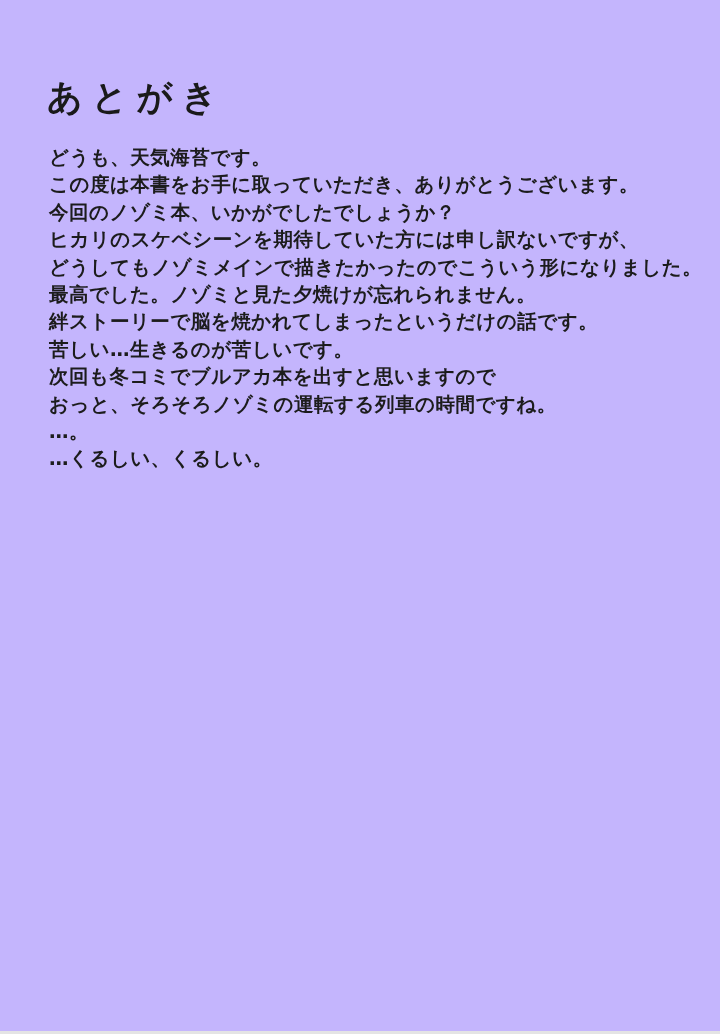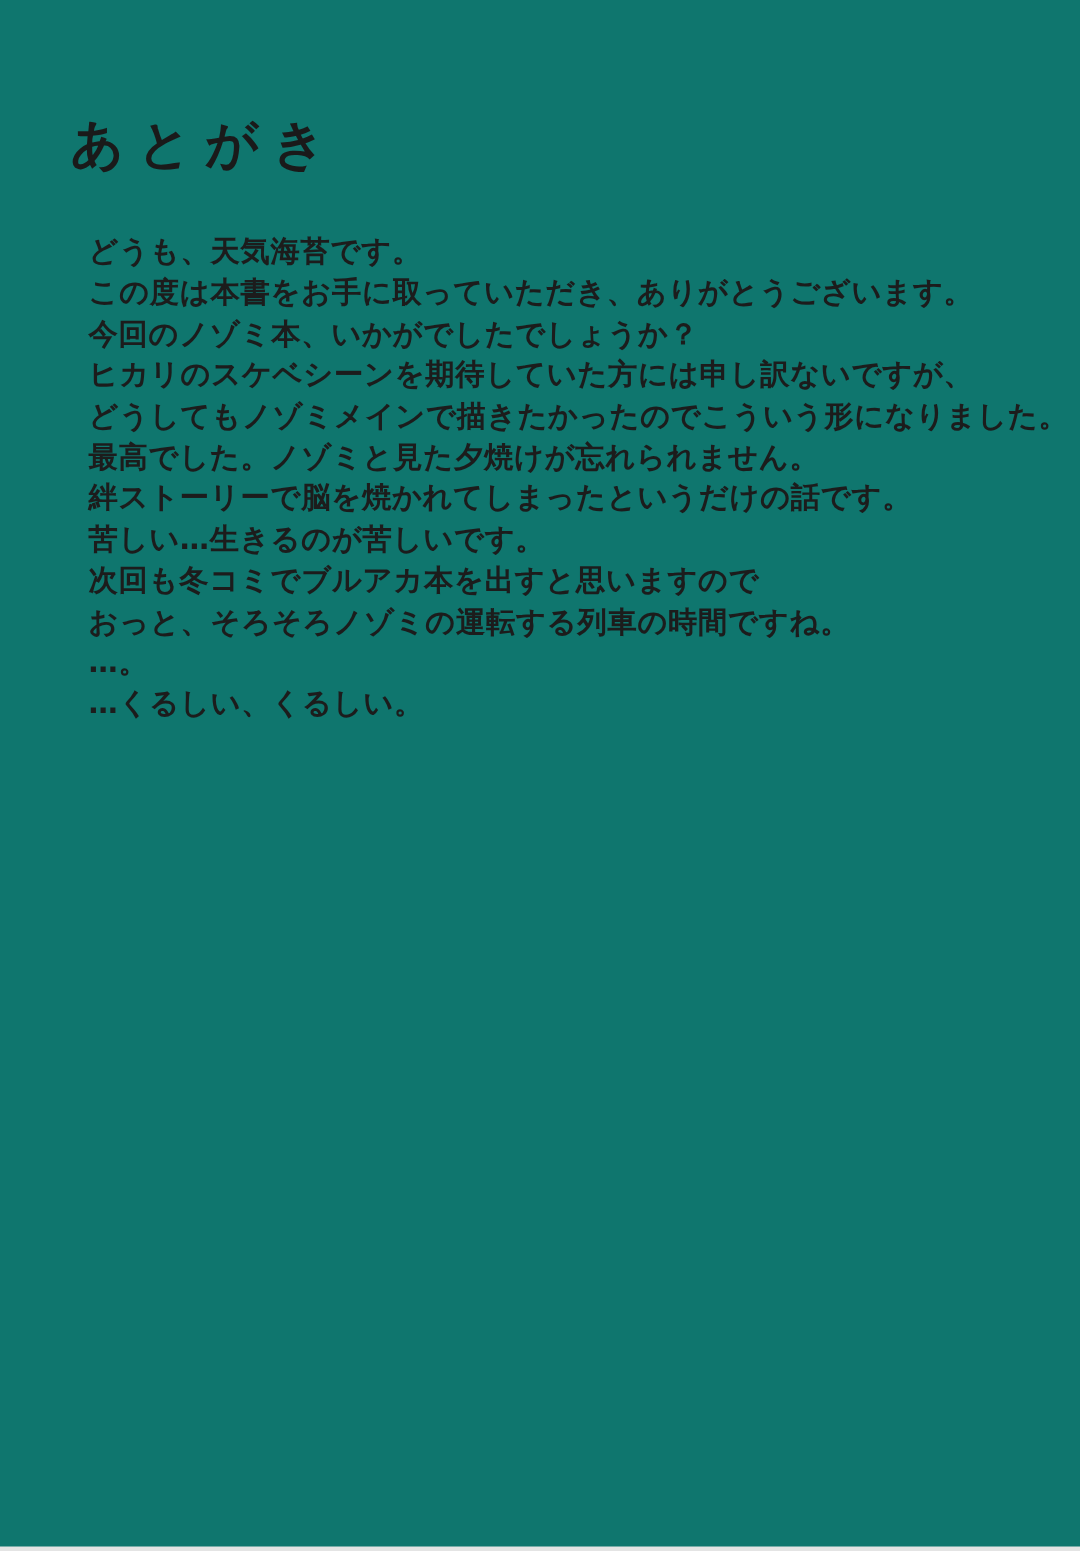--- a/index.html
+++ b/index.html
@@ -10,39 +10,39 @@
     width: 720px;
     height: 1034px;
     background: #fefefe;
     overflow: hidden;
     font-family: "DejaVu Sans", sans-serif;
     position: relative;
   }
   .page {
     position: absolute;
     inset: 0;
-    background: #0f766e;
+    background: #c4b5fd;
   }
   .title {
     position: absolute;
     left: 47px;
     top: 76px;
     font-size: 35px;
     font-weight: bold;
     letter-spacing: 9px;
     color: #1a1a1a;
     margin: 0;
     line-height: 1.2;
   }
   .body-text {
     position: absolute;
     left: 45px;
     top: 140px;
     right: 20px;
-    margin: 14px;
+    margin: 4px;
     padding: 0;
     list-style: none;
   }
   .body-text .line {
     font-size: 19.5px;
     line-height: 27.4px;
     height: 27.4px;
     color: #1c1c1c;
     font-weight: 600;
     letter-spacing: 0.5px;

